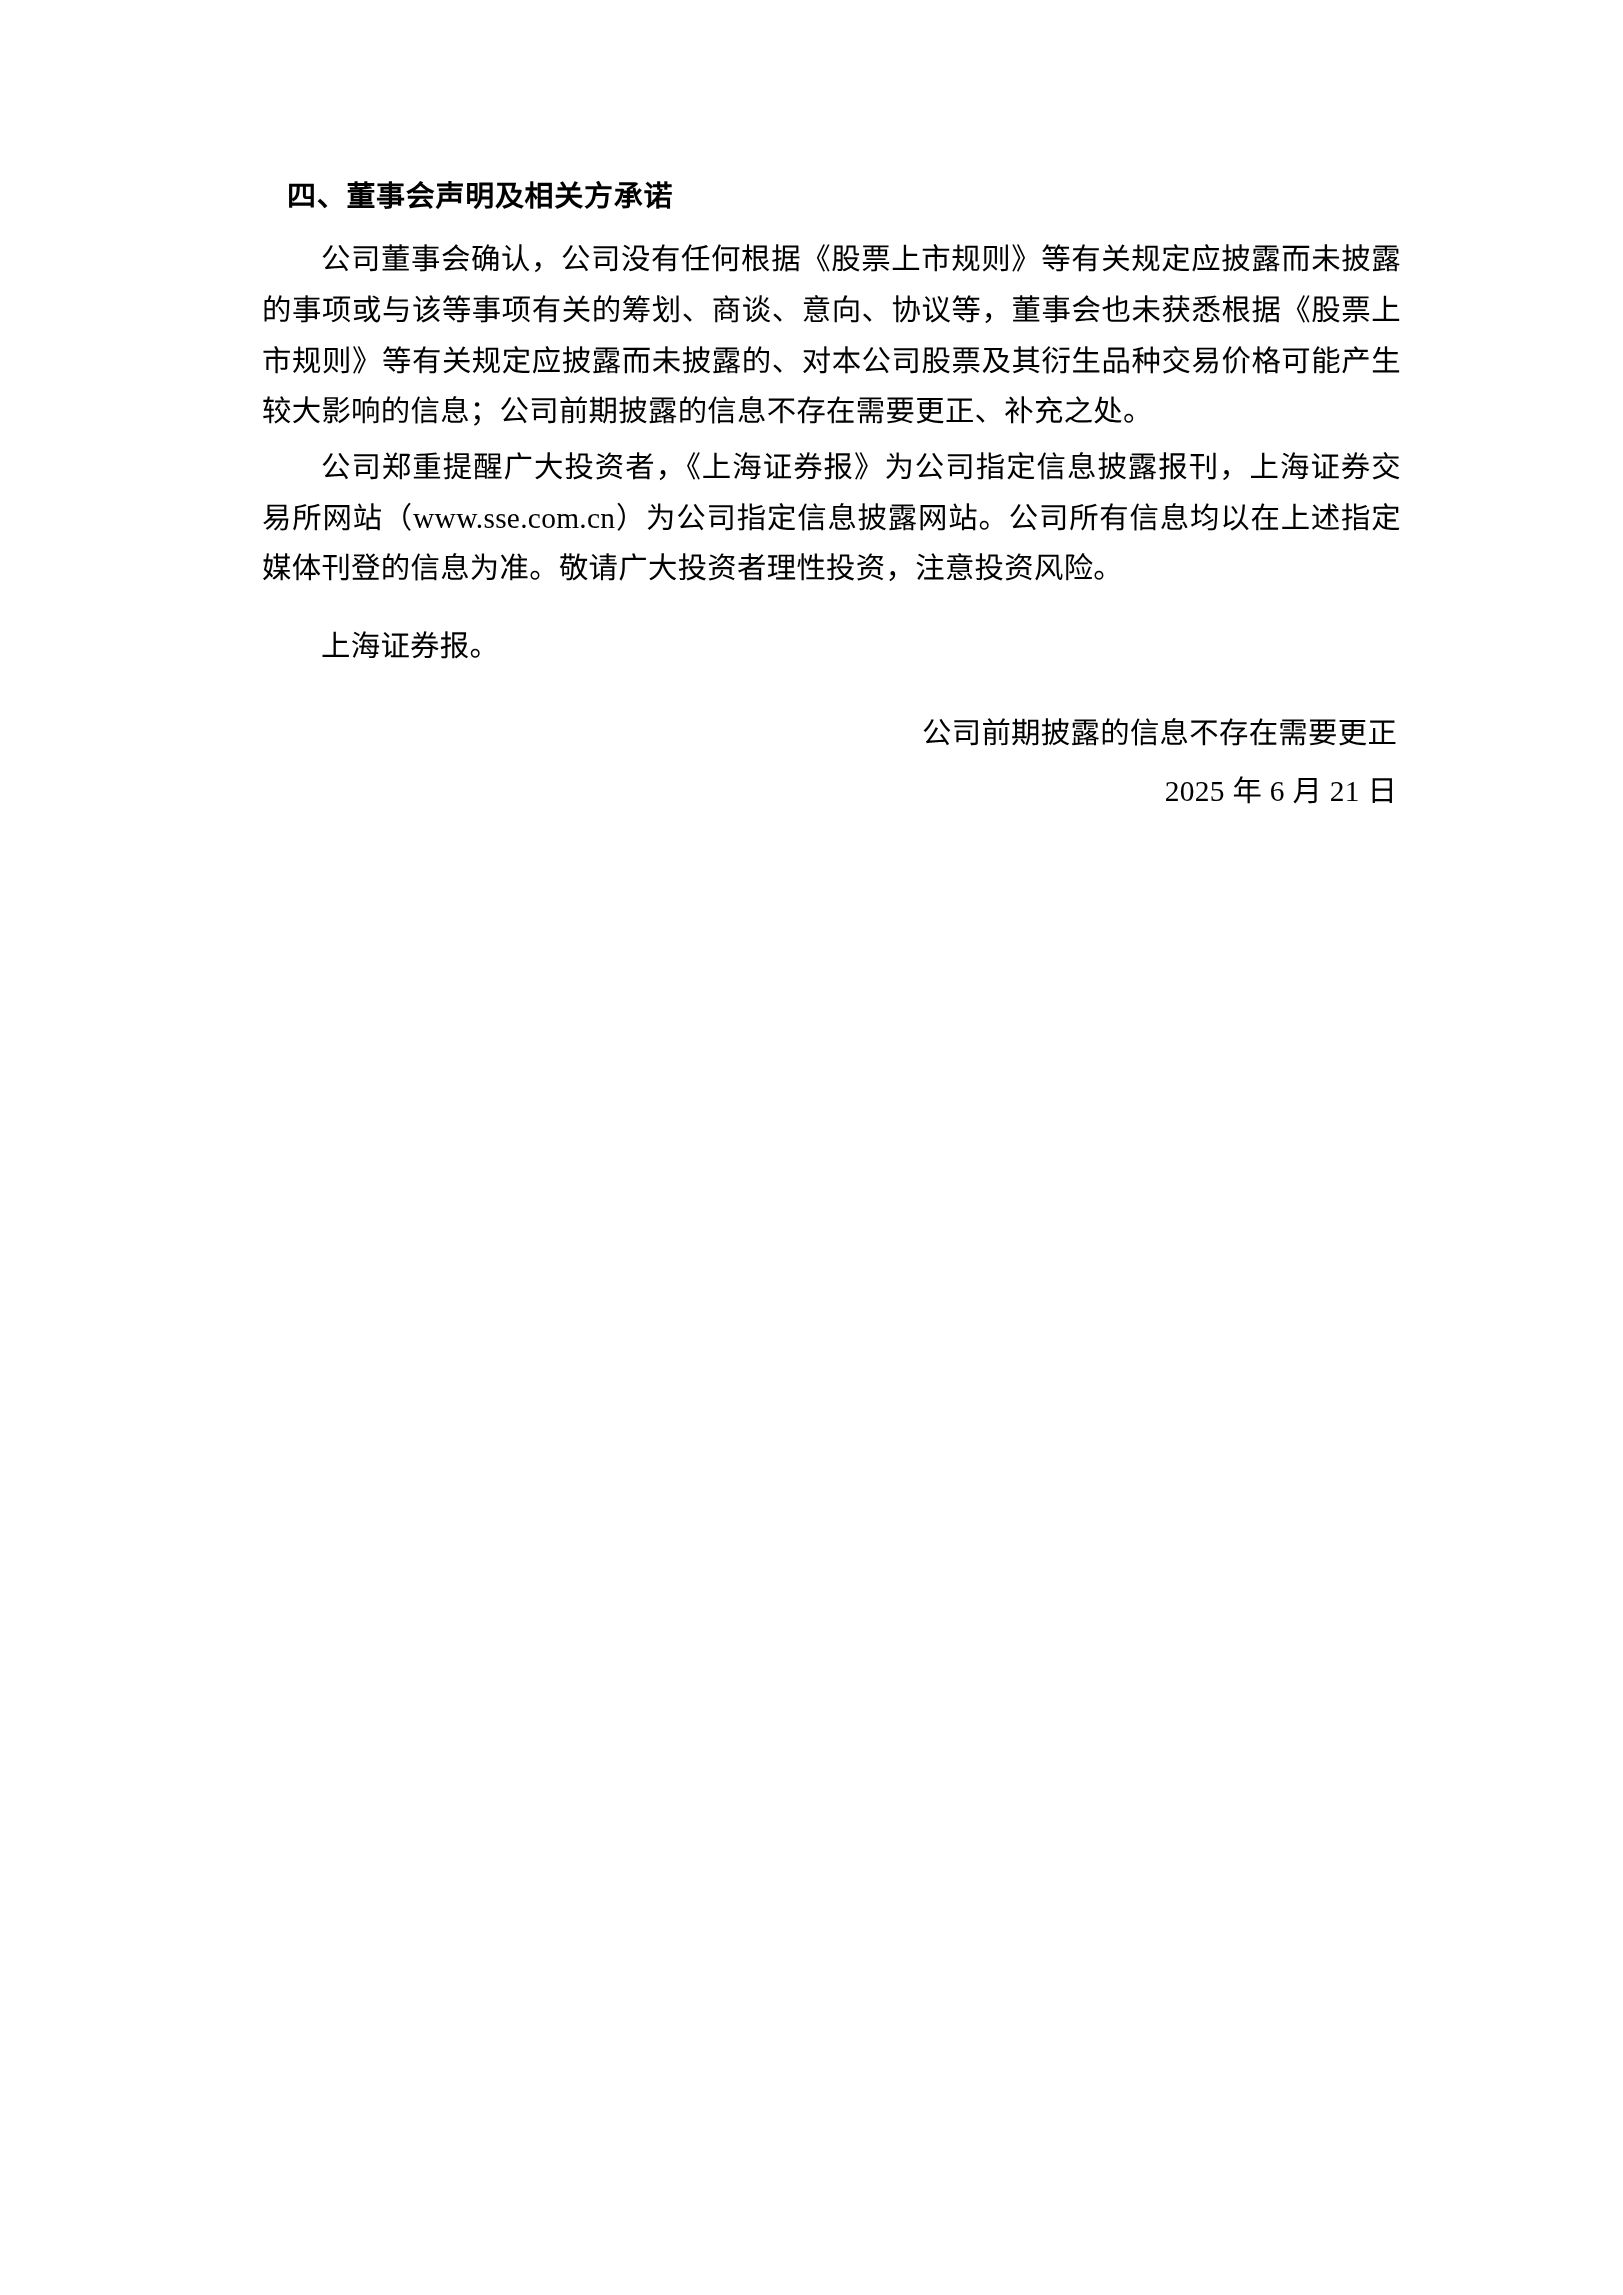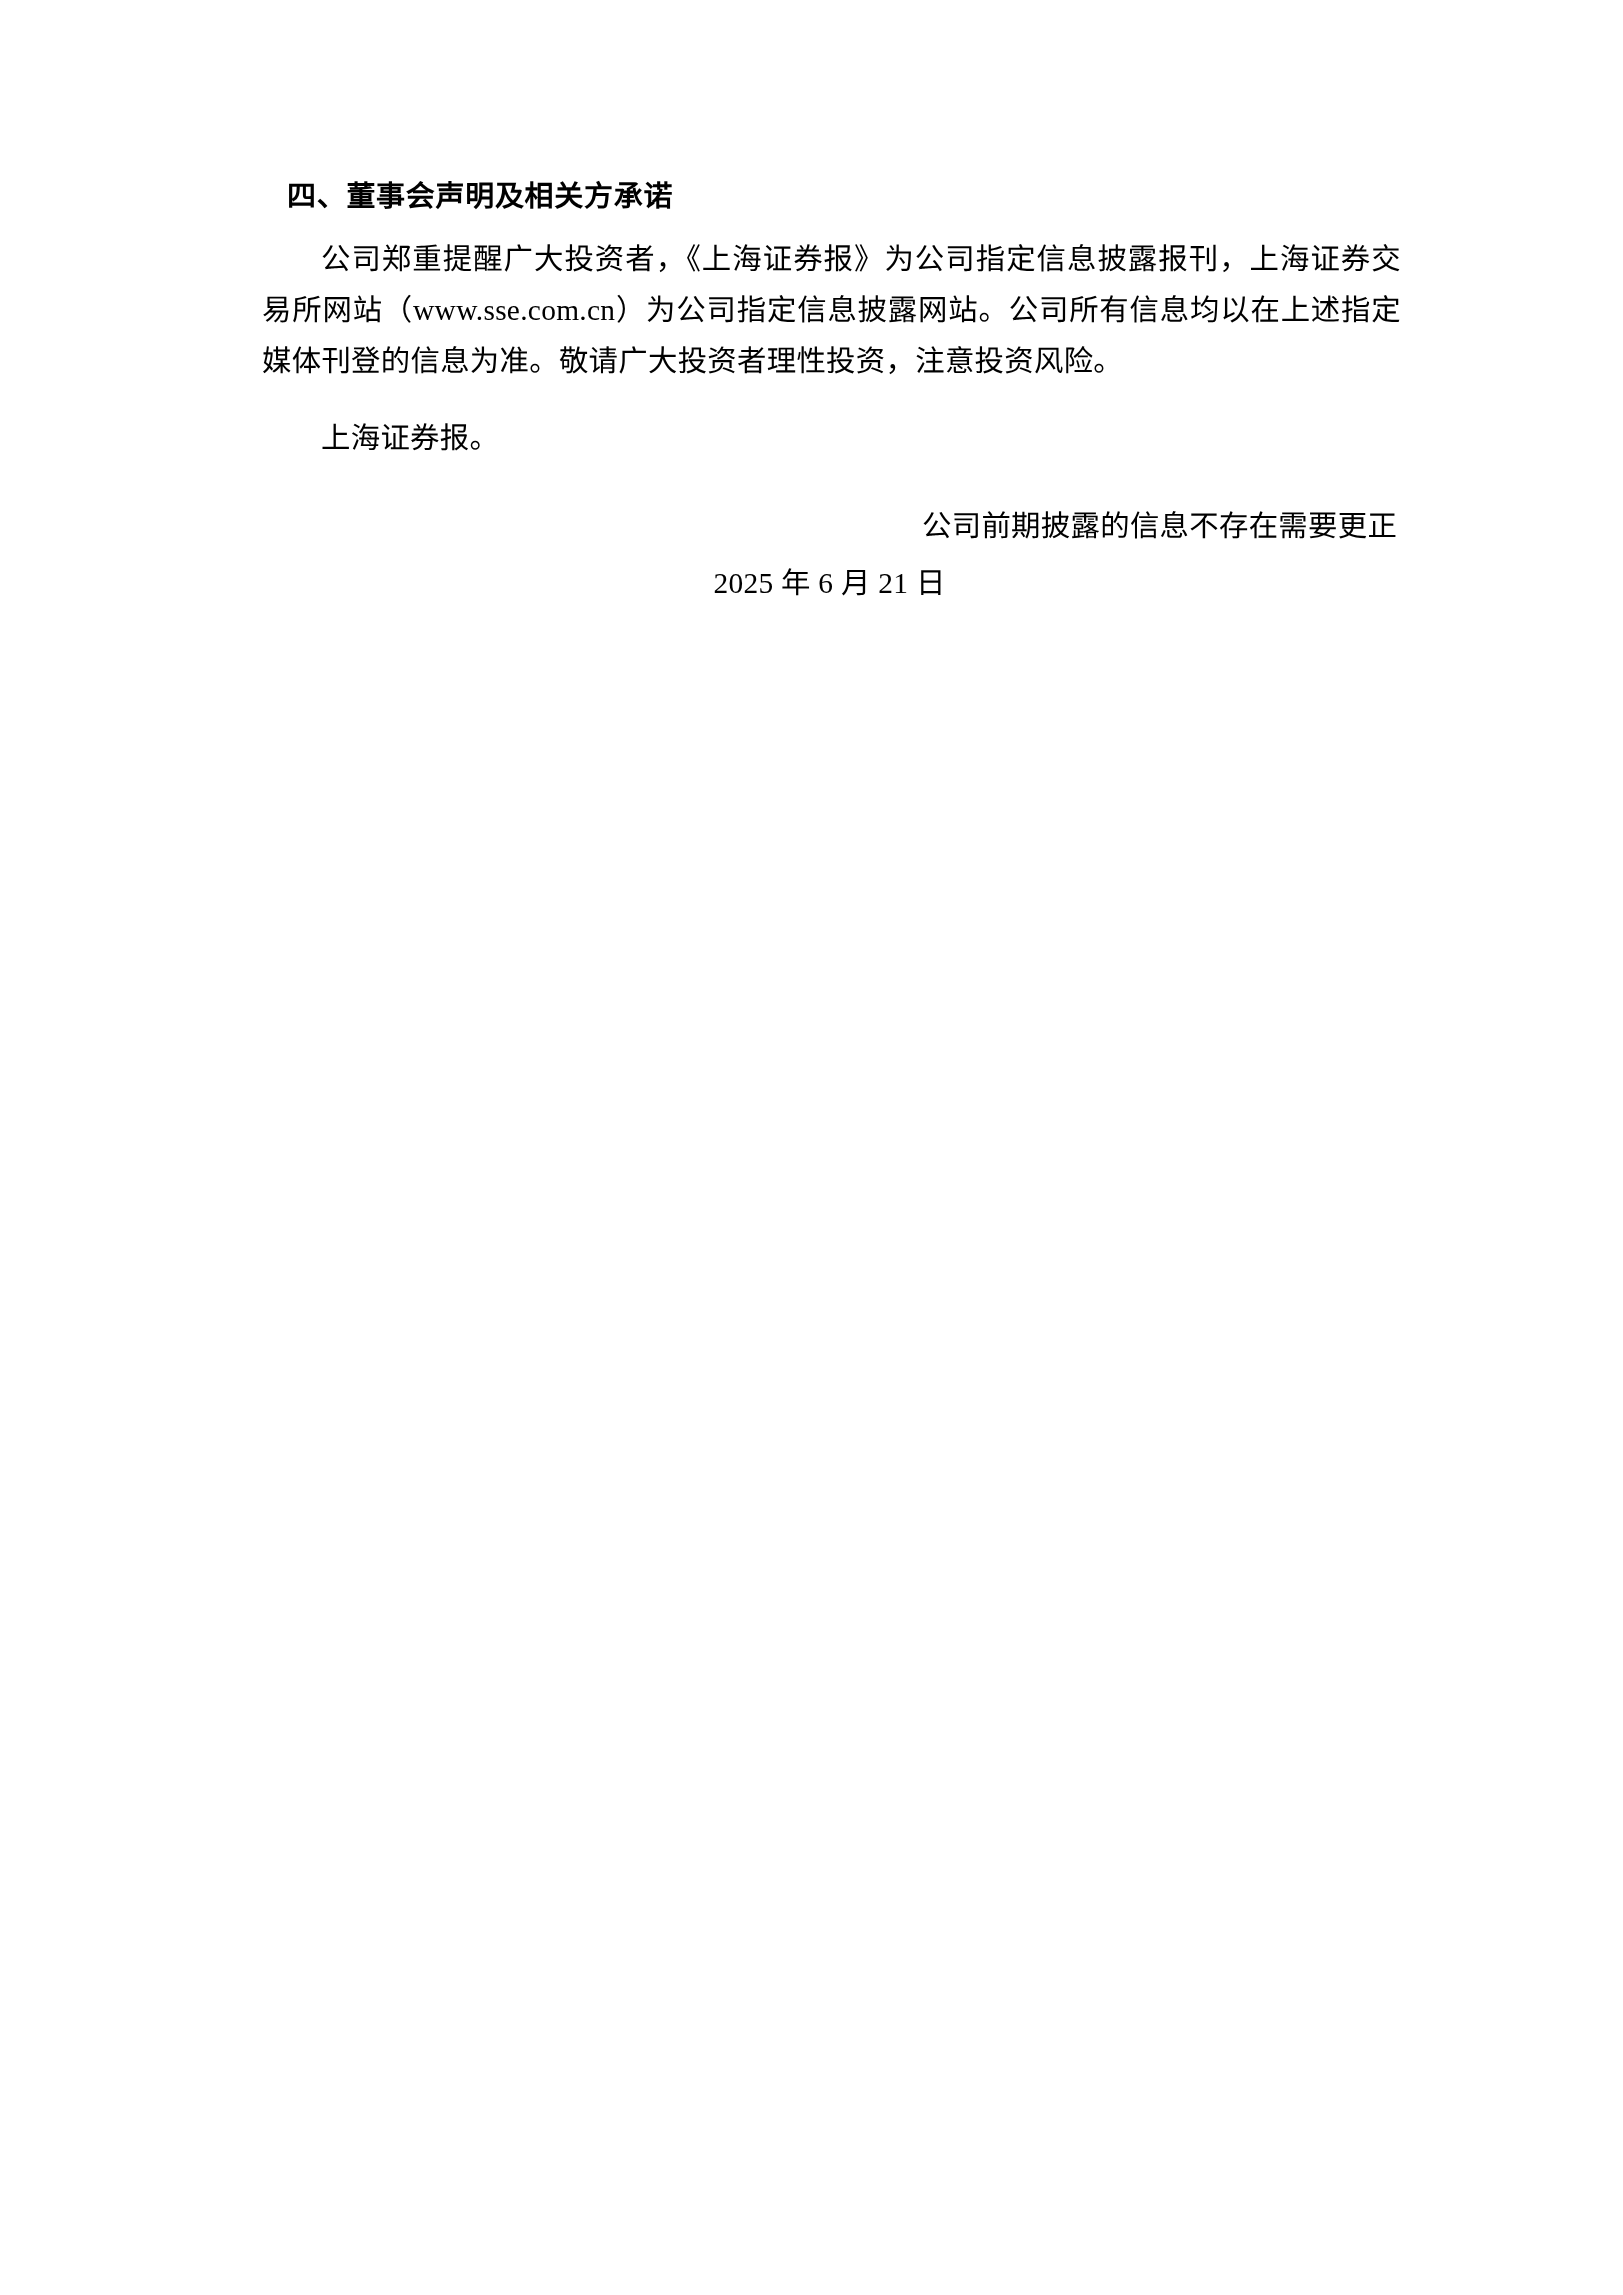--- a/index.html
+++ b/index.html
@@ -57,31 +57,31 @@
     line-height: 1.72;
     letter-spacing: 0.3px;
     padding-right: 3.9px;
   }
   .sign-block .signer {
     display: block;
   }
   .sign-block .date {
     display: block;
     margin-top: 6.5px;
-    text-align: center;
   }
 </style>
 </head>
 <body>
 
 <div class="page">
   <div class="doc-body">
 
     <h2 class="section-heading">四、董事会声明及相关方承诺</h2>
 
+    <p class="para">公司董事会确认，公司没有任何根据《股票上市规则》等有关规定应披露而未披露的事项或与该等事项有关的筹划、商谈、意向、协议等，董事会也未获悉根据《股票上市规则》等有关规定应披露而未披露的、对本公司股票及其衍生品种交易价格可能产生较大影响的信息；公司前期披露的信息不存在需要更正、补充之处。</p>
 
     <p class="para">公司郑重提醒广大投资者，《上海证券报》为公司指定信息披露报刊，上海证券交易所网站（www.sse.com.cn）为公司指定信息披露网站。公司所有信息均以在上述指定媒体刊登的信息为准。敬请广大投资者理性投资，注意投资风险。</p>
 
     <div class="spacer-sm"></div>
 
     <p class="notice">上海证券报。</p>
 
     <div class="sign-block">
       <span class="signer">公司前期披露的信息不存在需要更正</span>
       <span class="date">2025 年 6 月 21 日</span>

